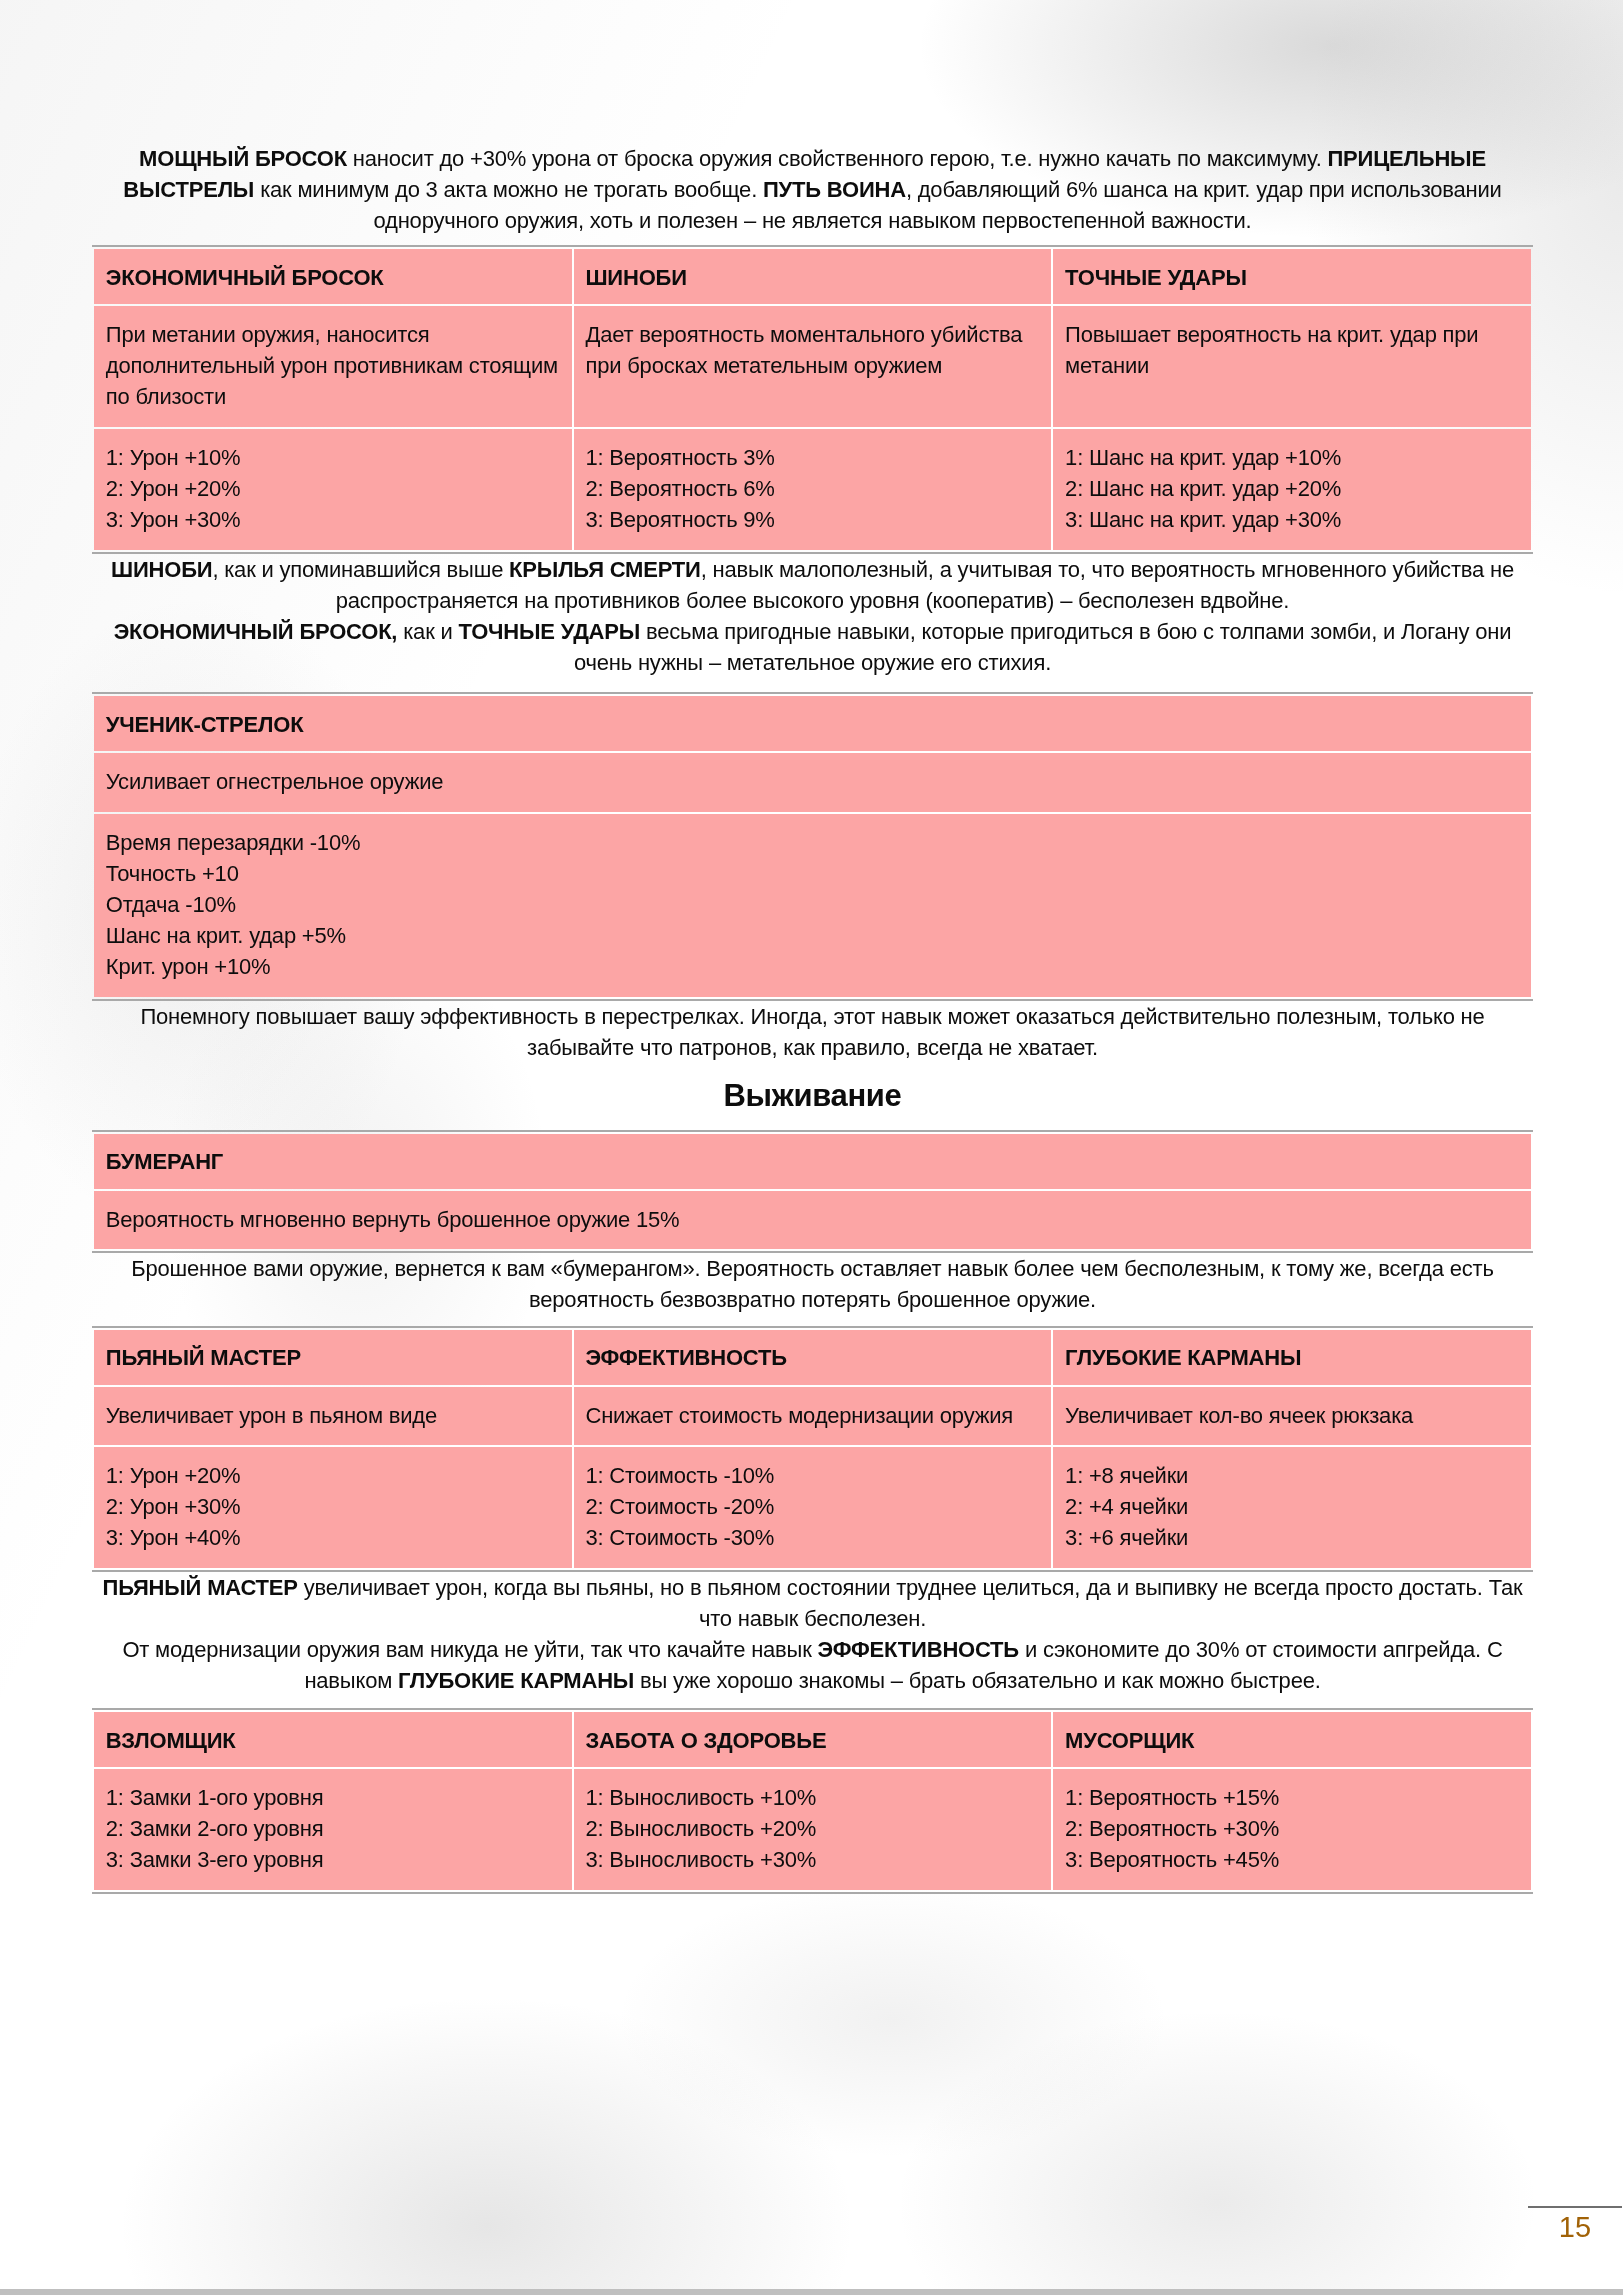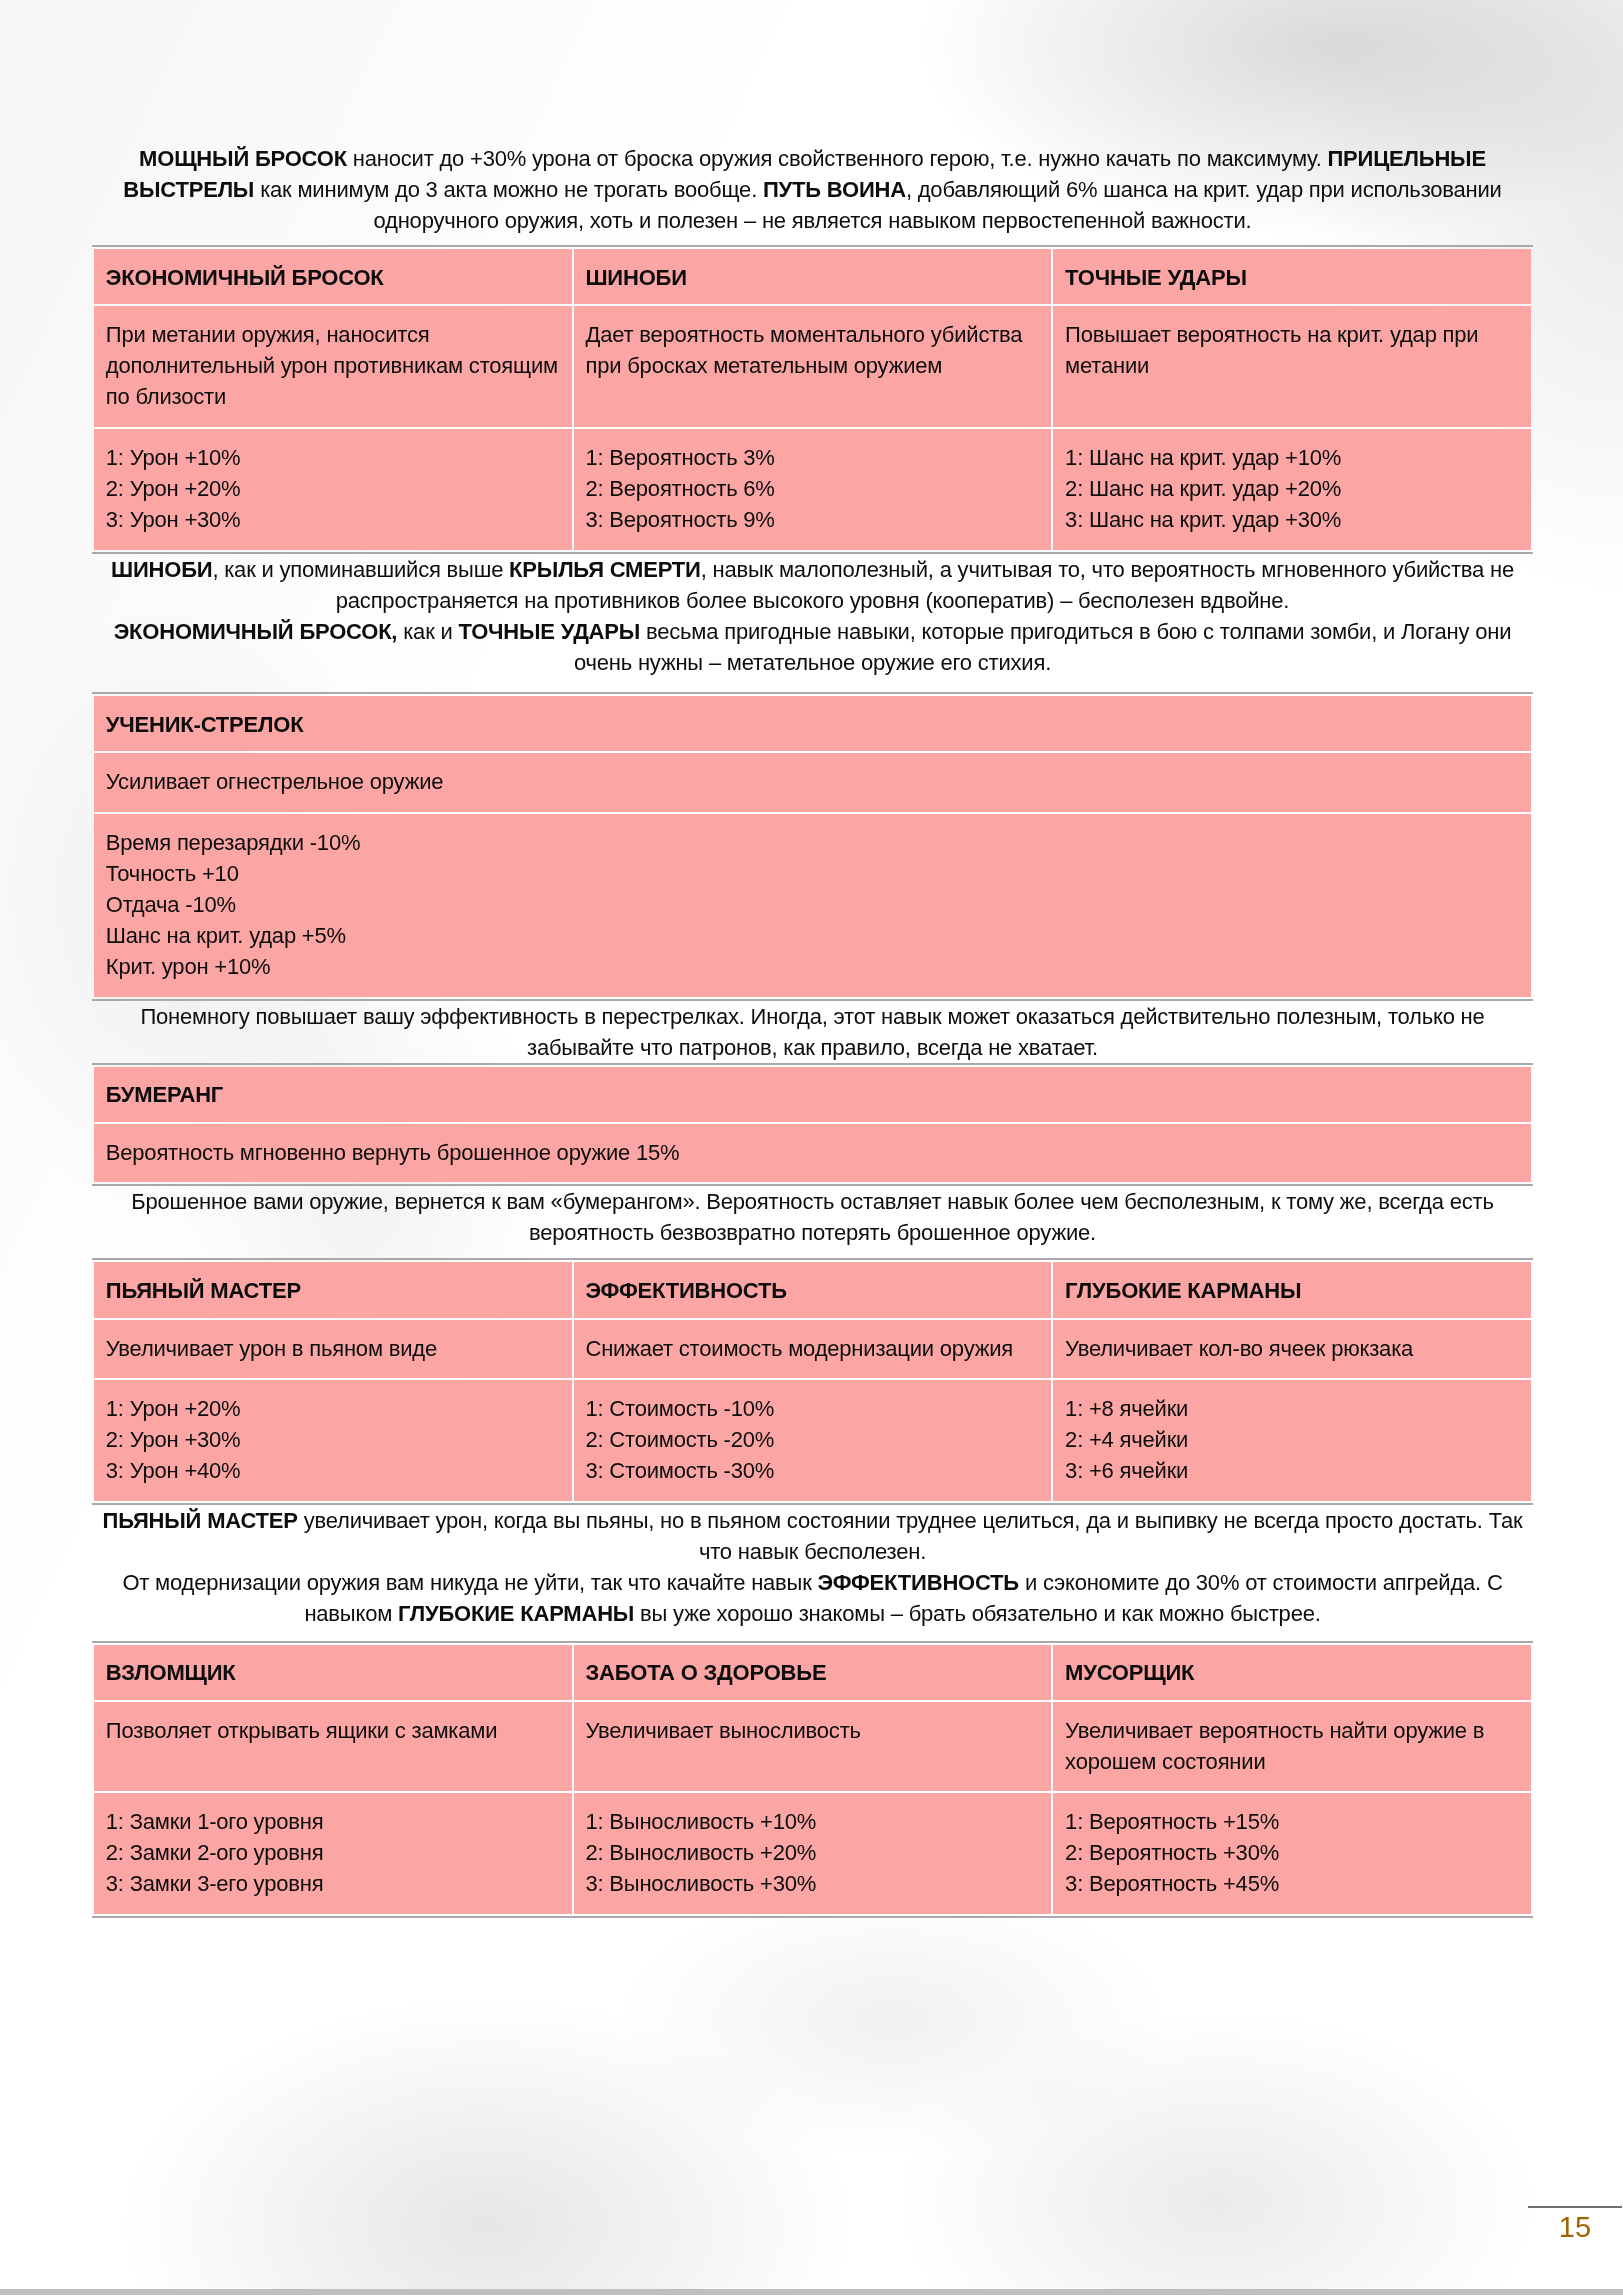--- a/index.html
+++ b/index.html
@@ -128,20 +128,21 @@
         <div class="lvl">Отдача -10%</div>
         <div class="lvl">Шанс на крит. удар +5%</div>
         <div class="lvl">Крит. урон +10%</div>
       </td>
     </tr>
   </tbody>
     </table>
 
   <p class="para mt-md"><span>Понемногу повышает вашу эффективность в перестрелках. Иногда, этот навык может оказаться действительно полезным, только не забывайте что патронов, как правило, всегда не хватает.</span></p>
 
+  <h2 class="section">Выживание</h2>
 
   <table class="skill-table" style="margin-top:0">
     <tbody>
         <tr class="row-header">
       <td>БУМЕРАНГ</td>
     </tr>
     <tr class="row-desc">
       <td>Вероятность мгновенно вернуть брошенное оружие 15%</td>
     </tr>
   </tbody>
@@ -185,25 +186,20 @@
 
   <p class="para mt-sm"><span>От модернизации оружия вам никуда не уйти, так что качайте навык </span><span class="b">ЭФФЕКТИВНОСТЬ</span><span> и сэкономите до 30% от стоимости апгрейда. С навыком </span><span class="b">ГЛУБОКИЕ КАРМАНЫ</span><span> вы уже хорошо знакомы – брать обязательно и как можно быстрее.</span></p>
 
   <table class="skill-table" style="margin-top:11.8px">
     <tbody>
         <tr class="row-header">
       <td>ВЗЛОМЩИК</td>
       <td>ЗАБОТА О ЗДОРОВЬЕ</td>
       <td>МУСОРЩИК</td>
     </tr>
-    <tr class="row-desc">
-      <td>Позволяет открывать ящики с замками</td>
-      <td>Увеличивает выносливость</td>
-      <td>Увеличивает вероятность найти оружие в хорошем состоянии</td>
-    </tr>
     <tr class="row-levels">
       <td>
         <div class="lvl">1: Замки 1-ого уровня</div>
         <div class="lvl">2: Замки 2-ого уровня</div>
         <div class="lvl">3: Замки 3-его уровня</div>
       </td>
       <td>
         <div class="lvl">1: Выносливость +10%</div>
         <div class="lvl">2: Выносливость +20%</div>
         <div class="lvl">3: Выносливость +30%</div>

